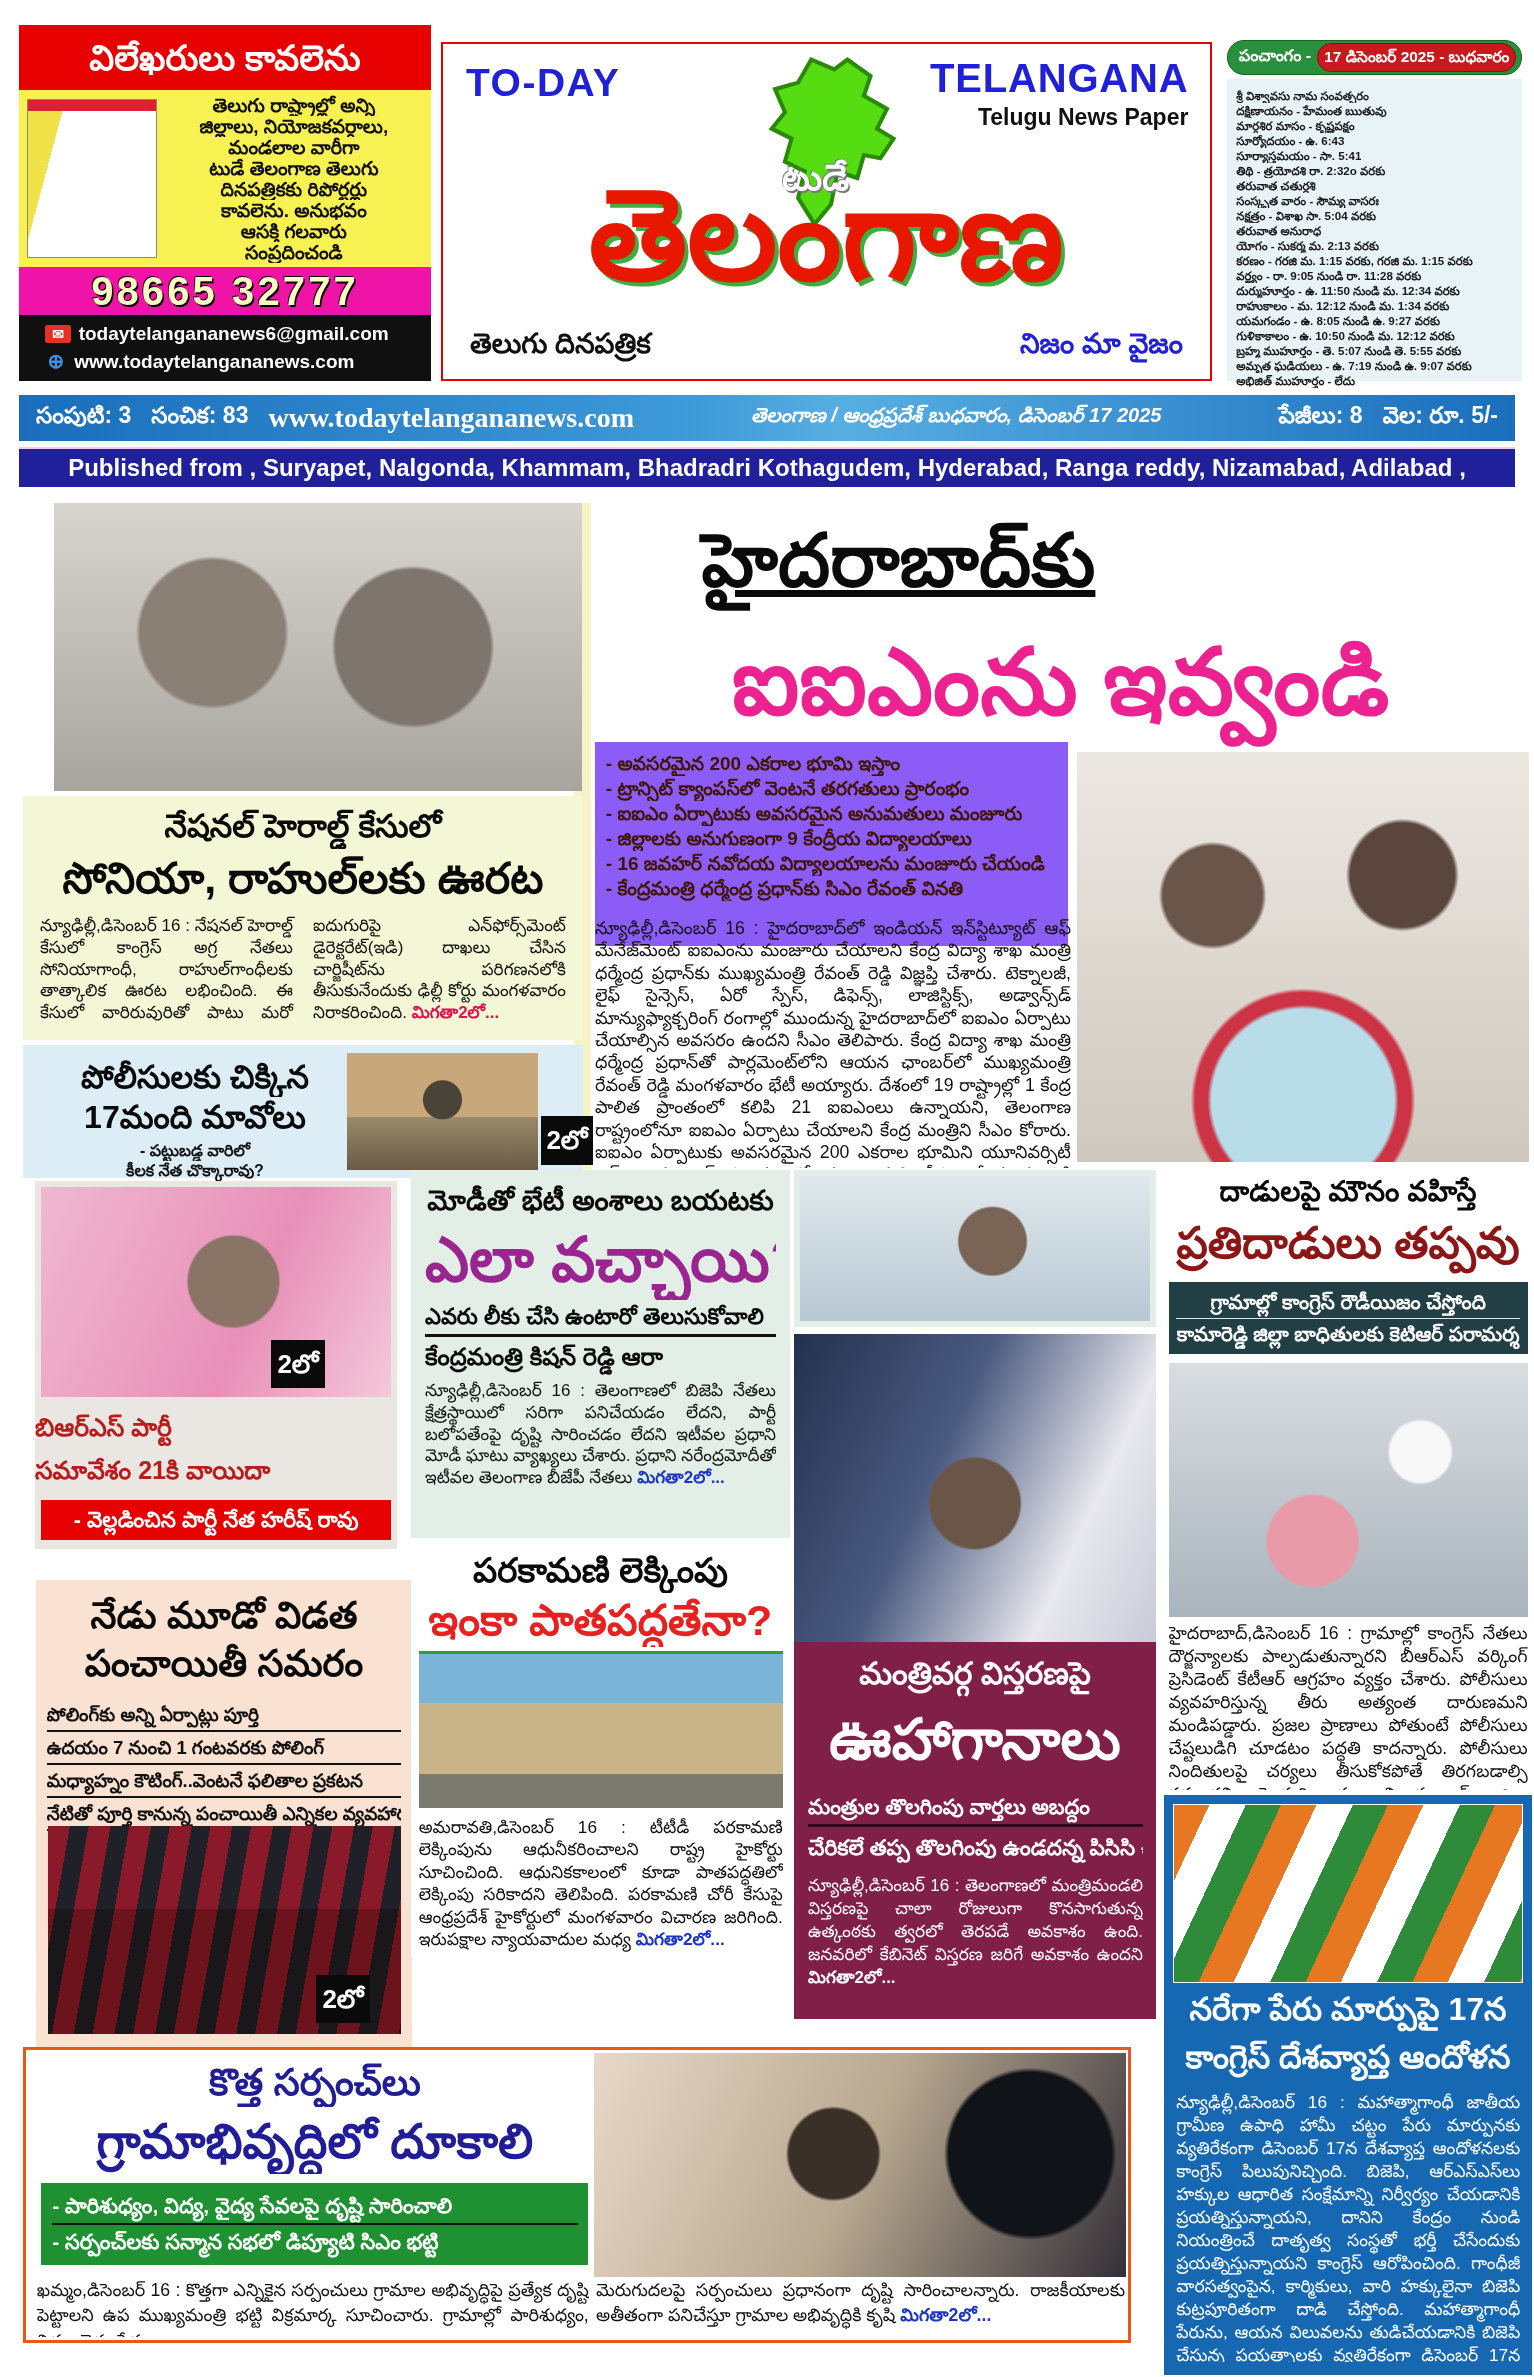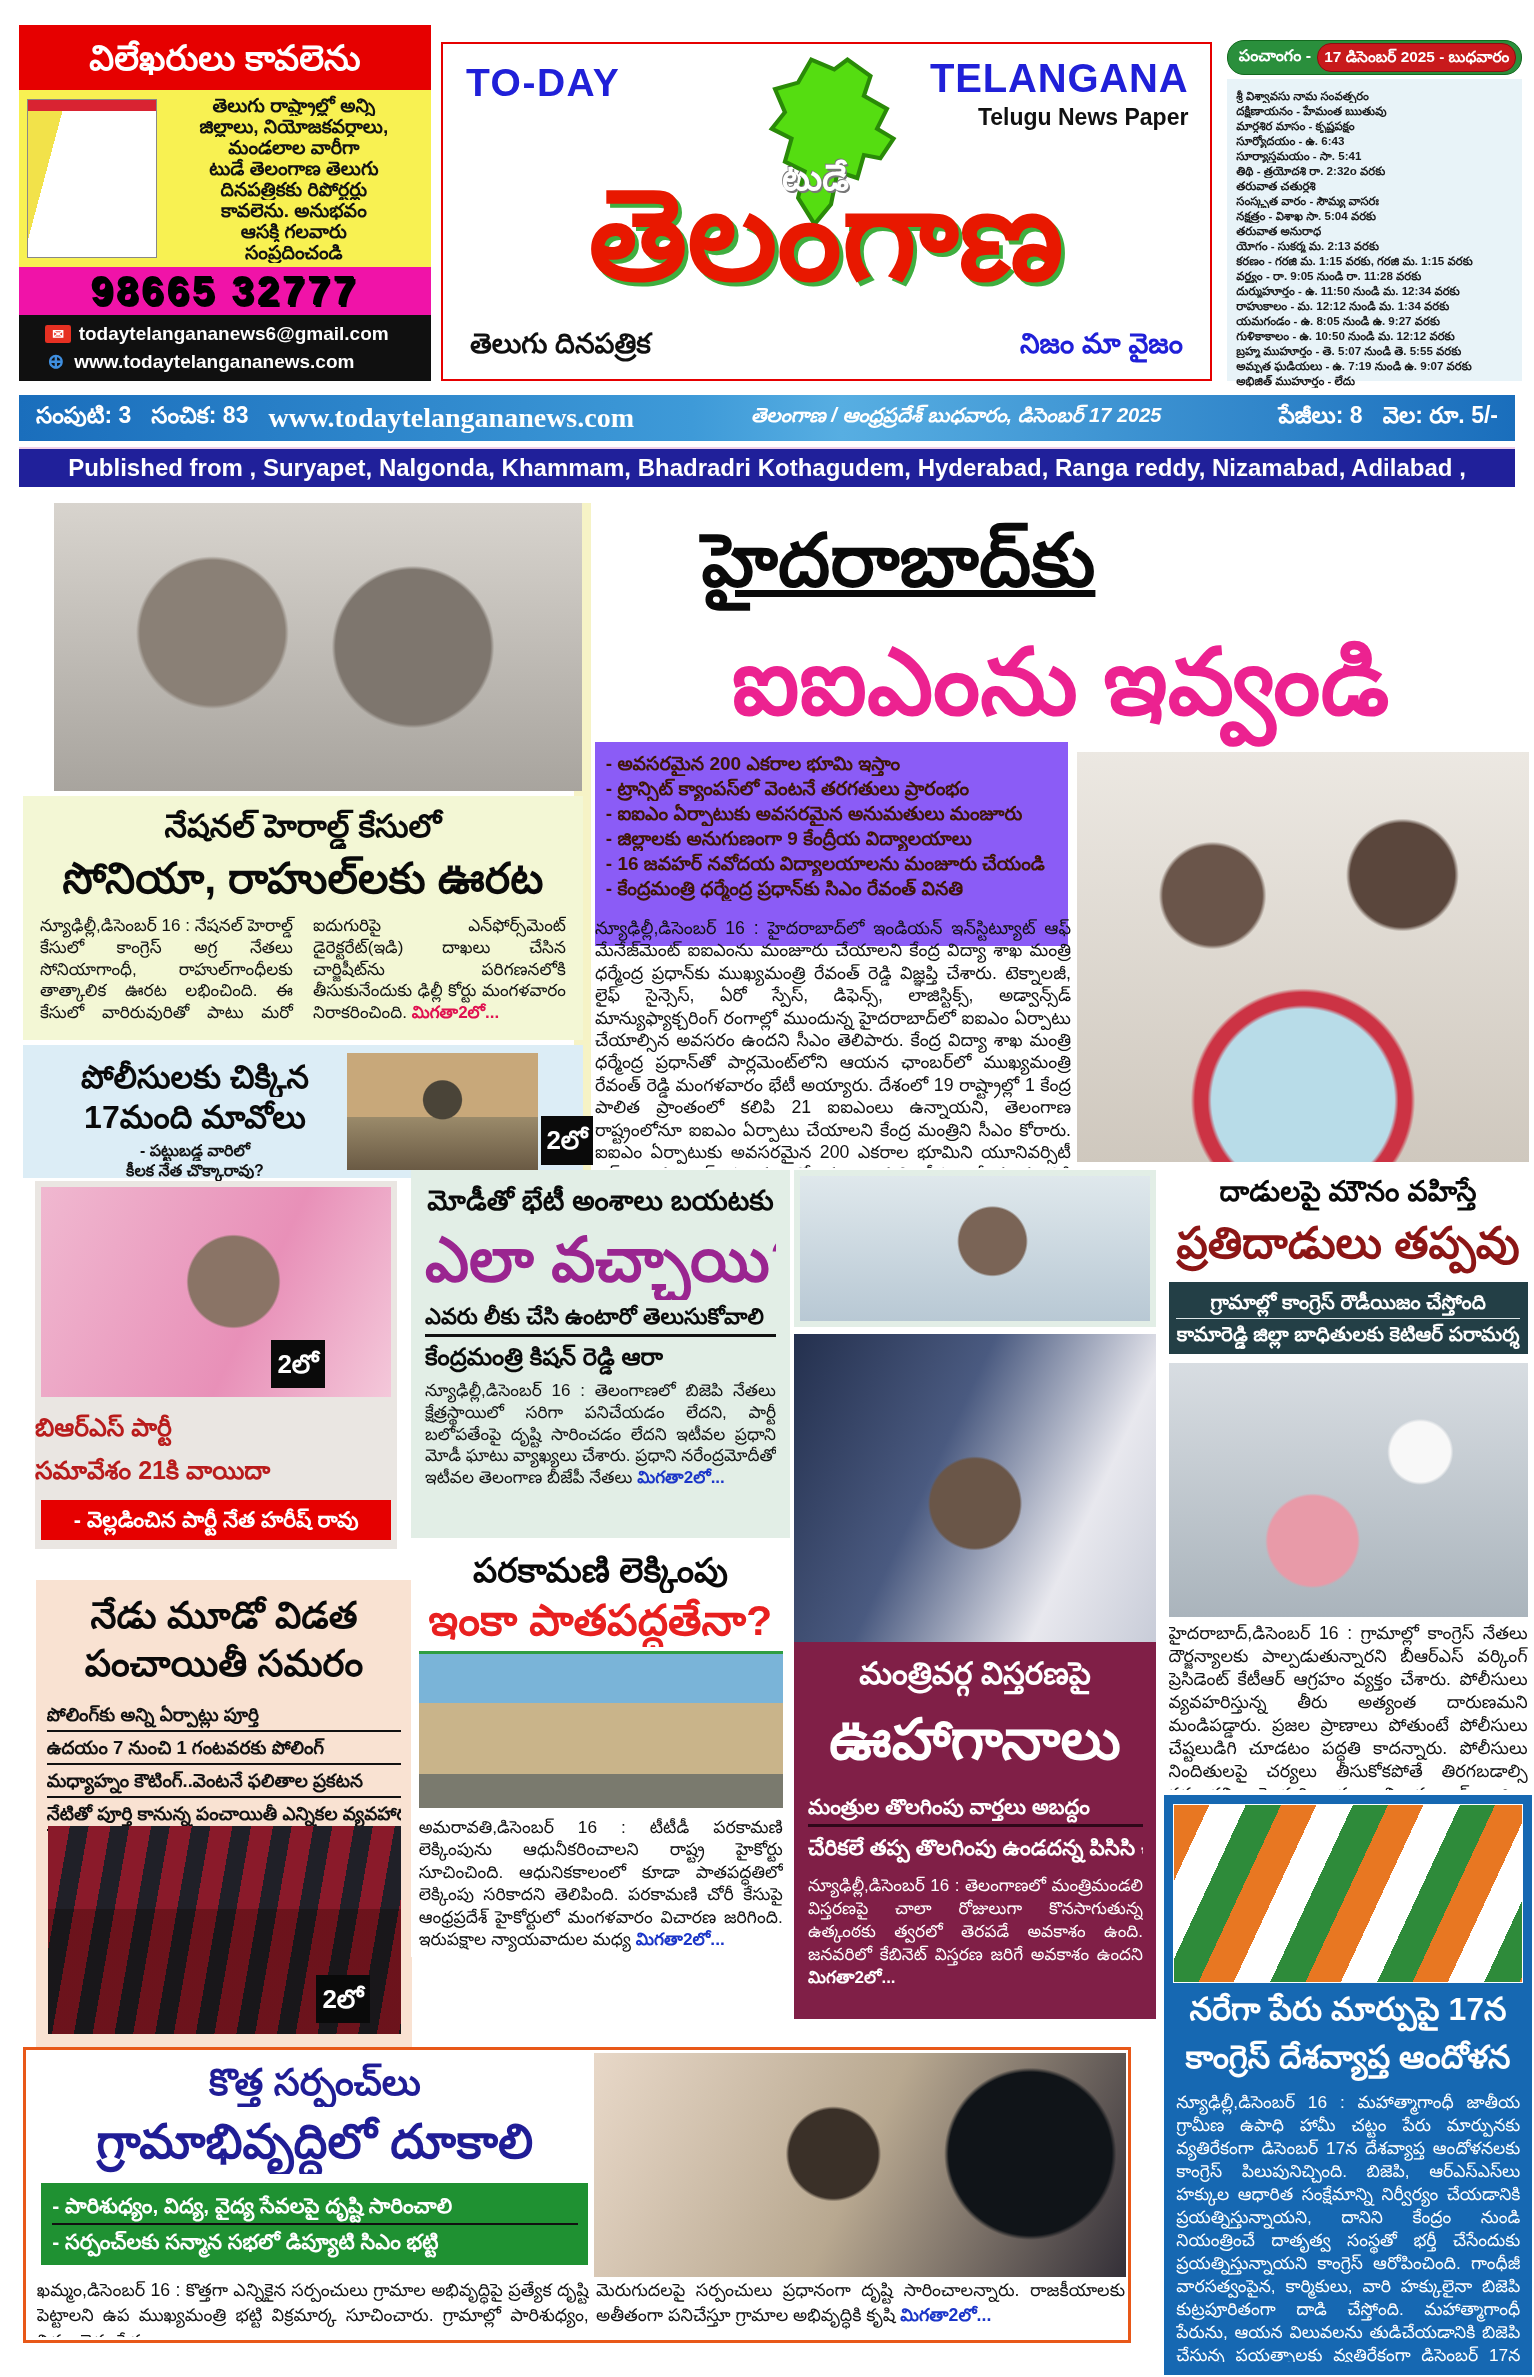--- a/index.html
+++ b/index.html
@@ -12,21 +12,21 @@
   .ad { left:19px; top:25px; width:412px; height:356px; }
   .ad-header { left:0; top:0; width:412px; height:65px; background:#e60000; color:#fff;
                font-size:35px; font-weight:800; line-height:65px; text-align:center; }
   .ad-body { left:0; top:65px; width:412px; height:177px; background:#f8f152; display:flex; align-items:center; }
   .np-thumb { width:130px; height:159px; margin-left:7.7px; background:
       linear-gradient(#d92332 0 10.8px, transparent 10.8px) ,
       linear-gradient(105deg,#f2e24a 0 22%, #ffffff 22%),
       repeating-linear-gradient(#ffffff 0 10.8px, #cfd8e8 10.8px 14px, #ffffff 14px 26px);
       border:1.5px solid #888; background-color:#fff; flex:0 0 auto; }
   .ad-text { flex:1; padding:3.1px 6.2px; color:#111; font-size:19px; line-height:21px; font-weight:800; text-align:center; }
-  .ad-phone { left:0; top:242px; width:412px; height:48px; background:#f013a8; color:#000000;
+  .ad-phone { left:0; top:242px; width:412px; height:48px; background:#f013a8; color:#fef9c3;
               font-size:40px; font-weight:800; line-height:48px; text-align:center; letter-spacing:3.1px;
               text-shadow:1.5px 1.5px 0 #000, -0.8px -0.8px 0 #000; }
   .ad-contact { left:0; top:290px; width:412px; height:66px; background:#101010; color:#fff;
                 font-size:19px; font-weight:bold; display:flex; flex-direction:column; justify-content:center; gap:3.1px; padding-left:26px; }
   .ad-contact .row { display:flex; align-items:center; gap:7.7px; height:25px; overflow:hidden; }
   .ico-mail { display:inline-block; width:26px; height:18.5px; background:#e63022; color:#fff; font-size:14px;
               line-height:18.5px; text-align:center; border-radius:2.3px; }
   .ico-globe { display:inline-block; width:21.6px; height:21.6px; border-radius:50%; color:#3f8fe0; font-size:20px; line-height:21.6px; text-align:center; font-weight:bold; }
 
   

